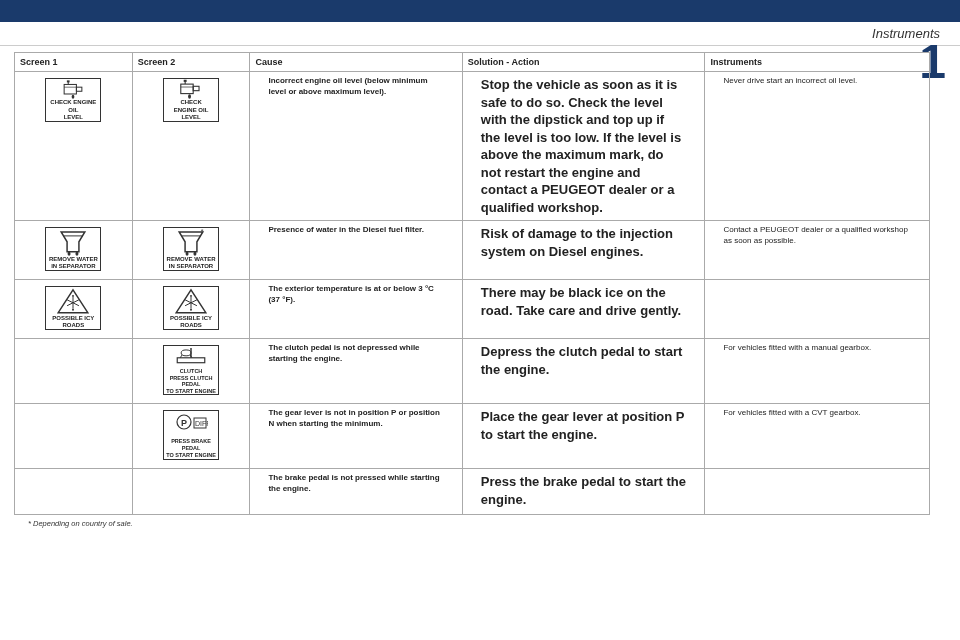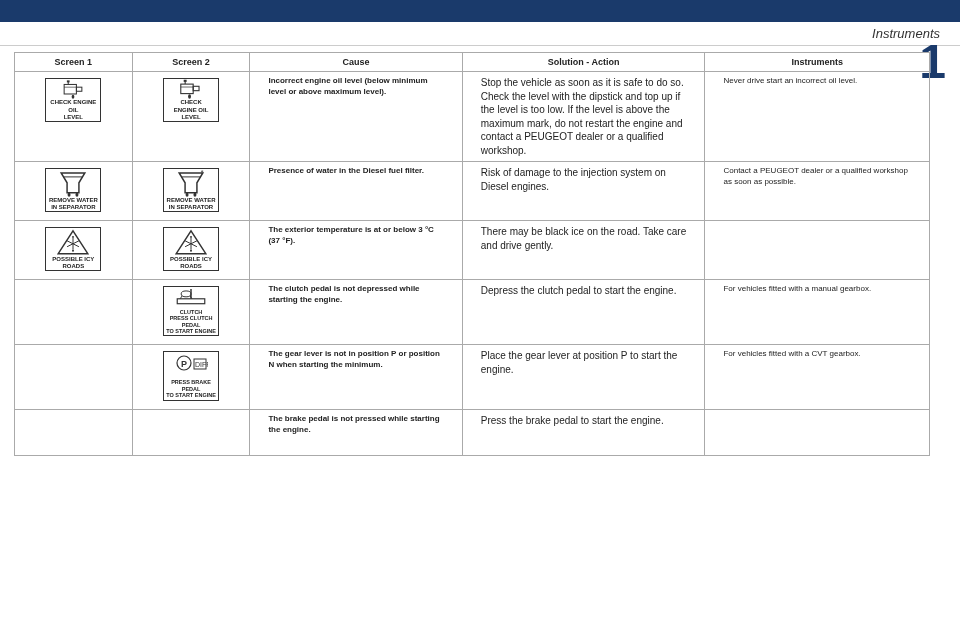--- a/index.html
+++ b/index.html
@@ -59,21 +59,21 @@
       border-collapse: collapse;
       font-size: 8.5px;
       color: #222;
     }
 
     .data-table th {
       background: #fff;
       border: 1px solid #aaa;
       padding: 4px 5px;
       font-weight: bold;
-      text-align: center;
+      text-align: left;
       font-size: 9px;
       white-space: nowrap;
     }
 
     .data-table td {
       border: 1px solid #aaa;
       padding: 4px 18px;
       vertical-align: top;
       font-size: 8px;
       line-height: 1.35;
@@ -136,22 +136,22 @@
       line-height: 1.35;
       color: #222;
     }
 
     .text-cell.bold-cause {
       font-weight: bold;
       font-size: 8px;
     }
 
     .text-cell.bold-solution {
-      font-weight: normal;
-      font-size: 10px;
+      font-weight: bold;
+      font-size: 13px;
     }
   </style>
 </head>
 <body>
 
 <div class="top-bar"></div>
 
 <div class="header-area">
   <span class="header-title">Instruments</span>
 </div>
@@ -334,13 +334,14 @@
         <td></td>
         <td></td>
         <td class="text-cell bold-cause">The brake pedal is not pressed while starting the engine.</td>
         <td class="text-cell bold-solution">Press the brake pedal to start the engine.</td>
         <td class="text-cell"></td>
       </tr>
 
     </tbody>
   </table>
 
+  <div class="footnote">* Depending on country of sale.</div>
 </div>
 
 </body></html>

